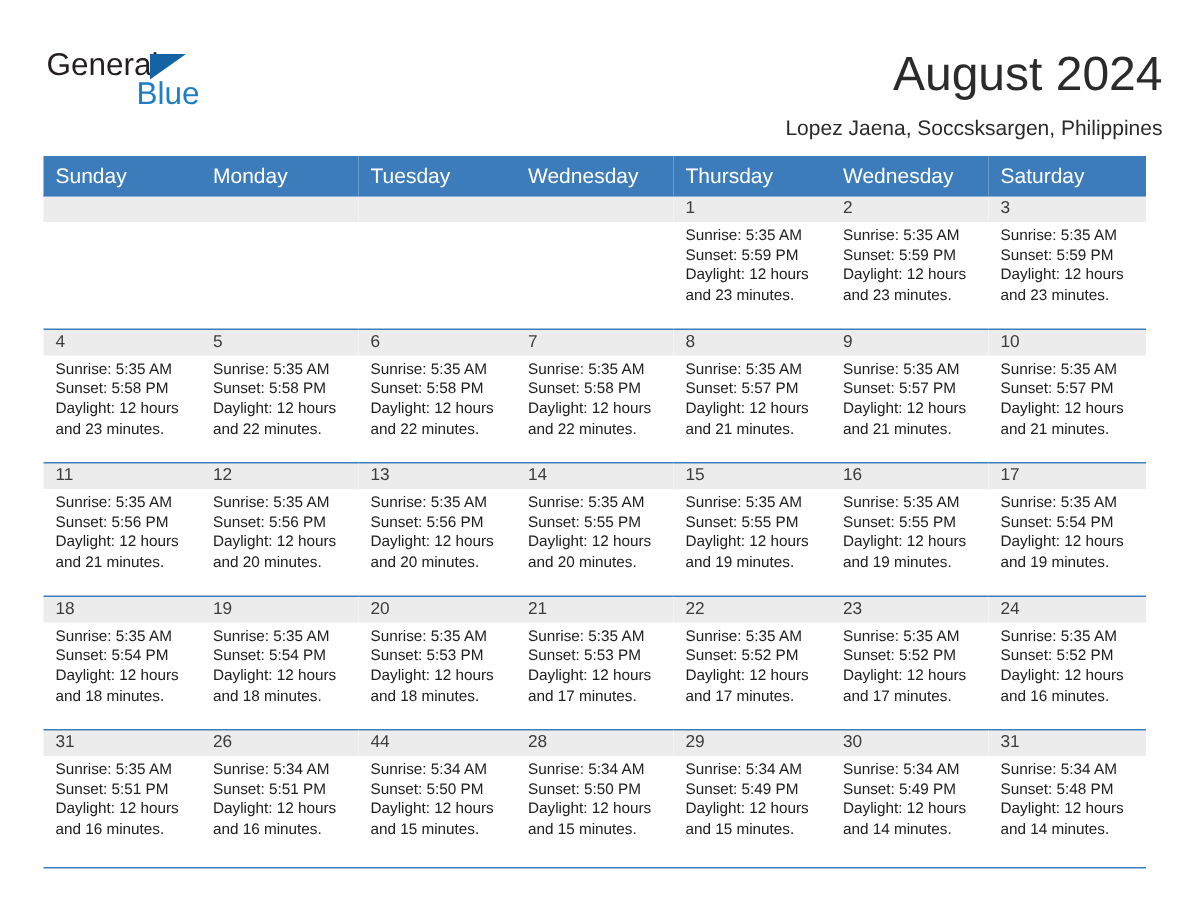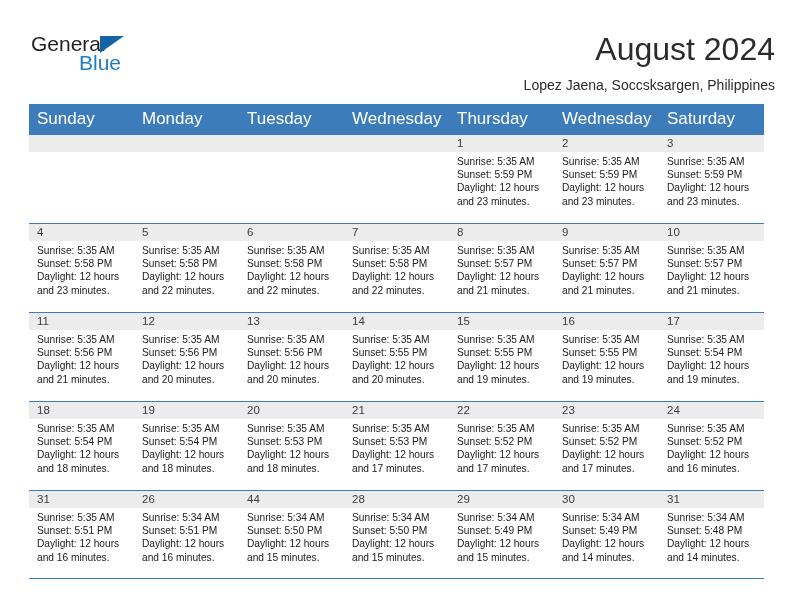--- a/index.html
+++ b/index.html
@@ -41,21 +41,21 @@
     position: absolute;
     left: 0;
     top: 0;
     font-size: 21px;
     color: #231f20;
     letter-spacing: 0px;
     line-height: 22px;
   }
   .logo-blue {
     position: absolute;
-    left: 48px;
+    left: 60px;
     top: 19px;
     font-size: 21px;
     color: #1f7dc4;
     line-height: 22px;
   }
   .logo-tri {
     position: absolute;
     left: 69px;
     top: 3px;
     width: 0;
@@ -90,21 +90,21 @@
     position: absolute;
     left: 29px;
     top: 104px;
     width: 735px;
     border-collapse: collapse;
     table-layout: fixed;
   }
   .calendar th {
     background: #3d7cba;
     color: #ffffff;
-    font-size: 17px;
+    font-size: 14px;
     font-weight: normal;
     text-align: left;
     padding: 5px 0 5px 8px;
     height: 13px;
     border: none;
   }
   .calendar td {
     vertical-align: top;
     padding: 0;
     border: none;

